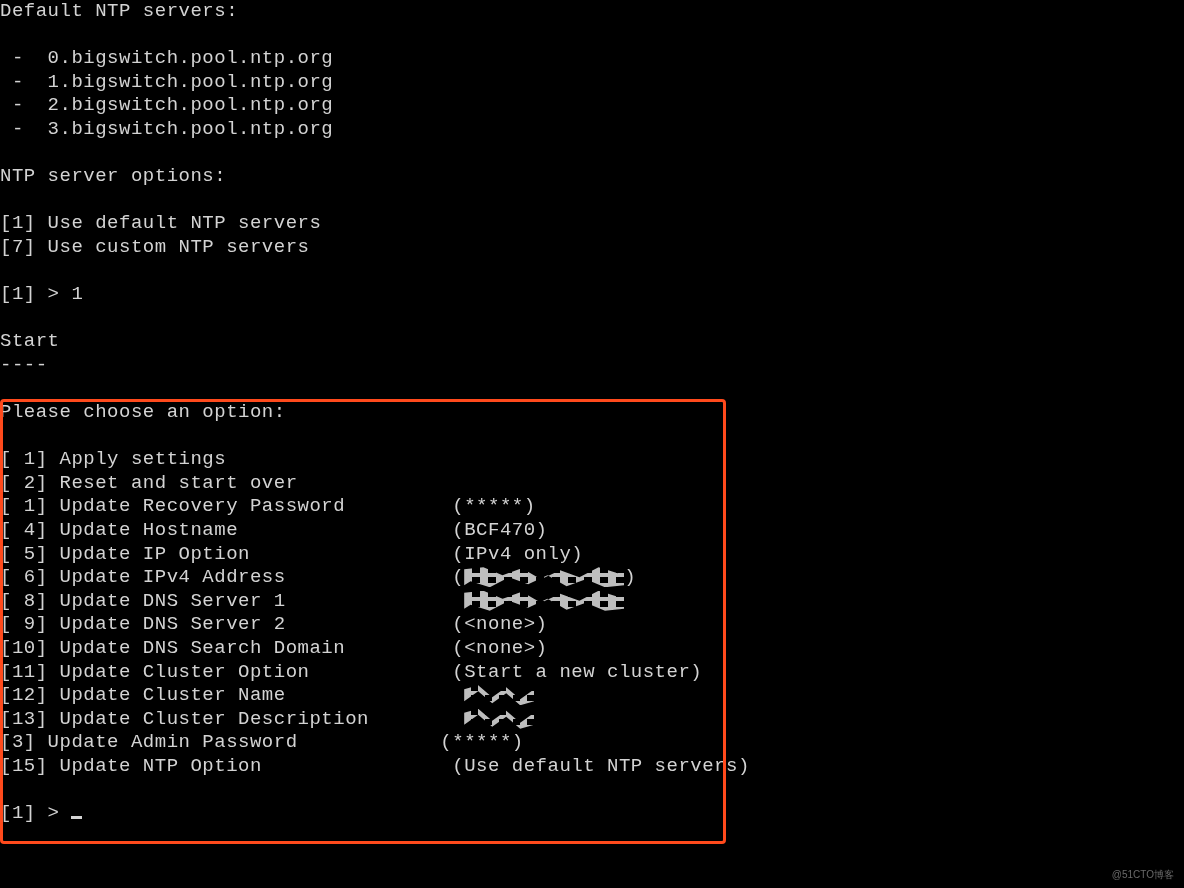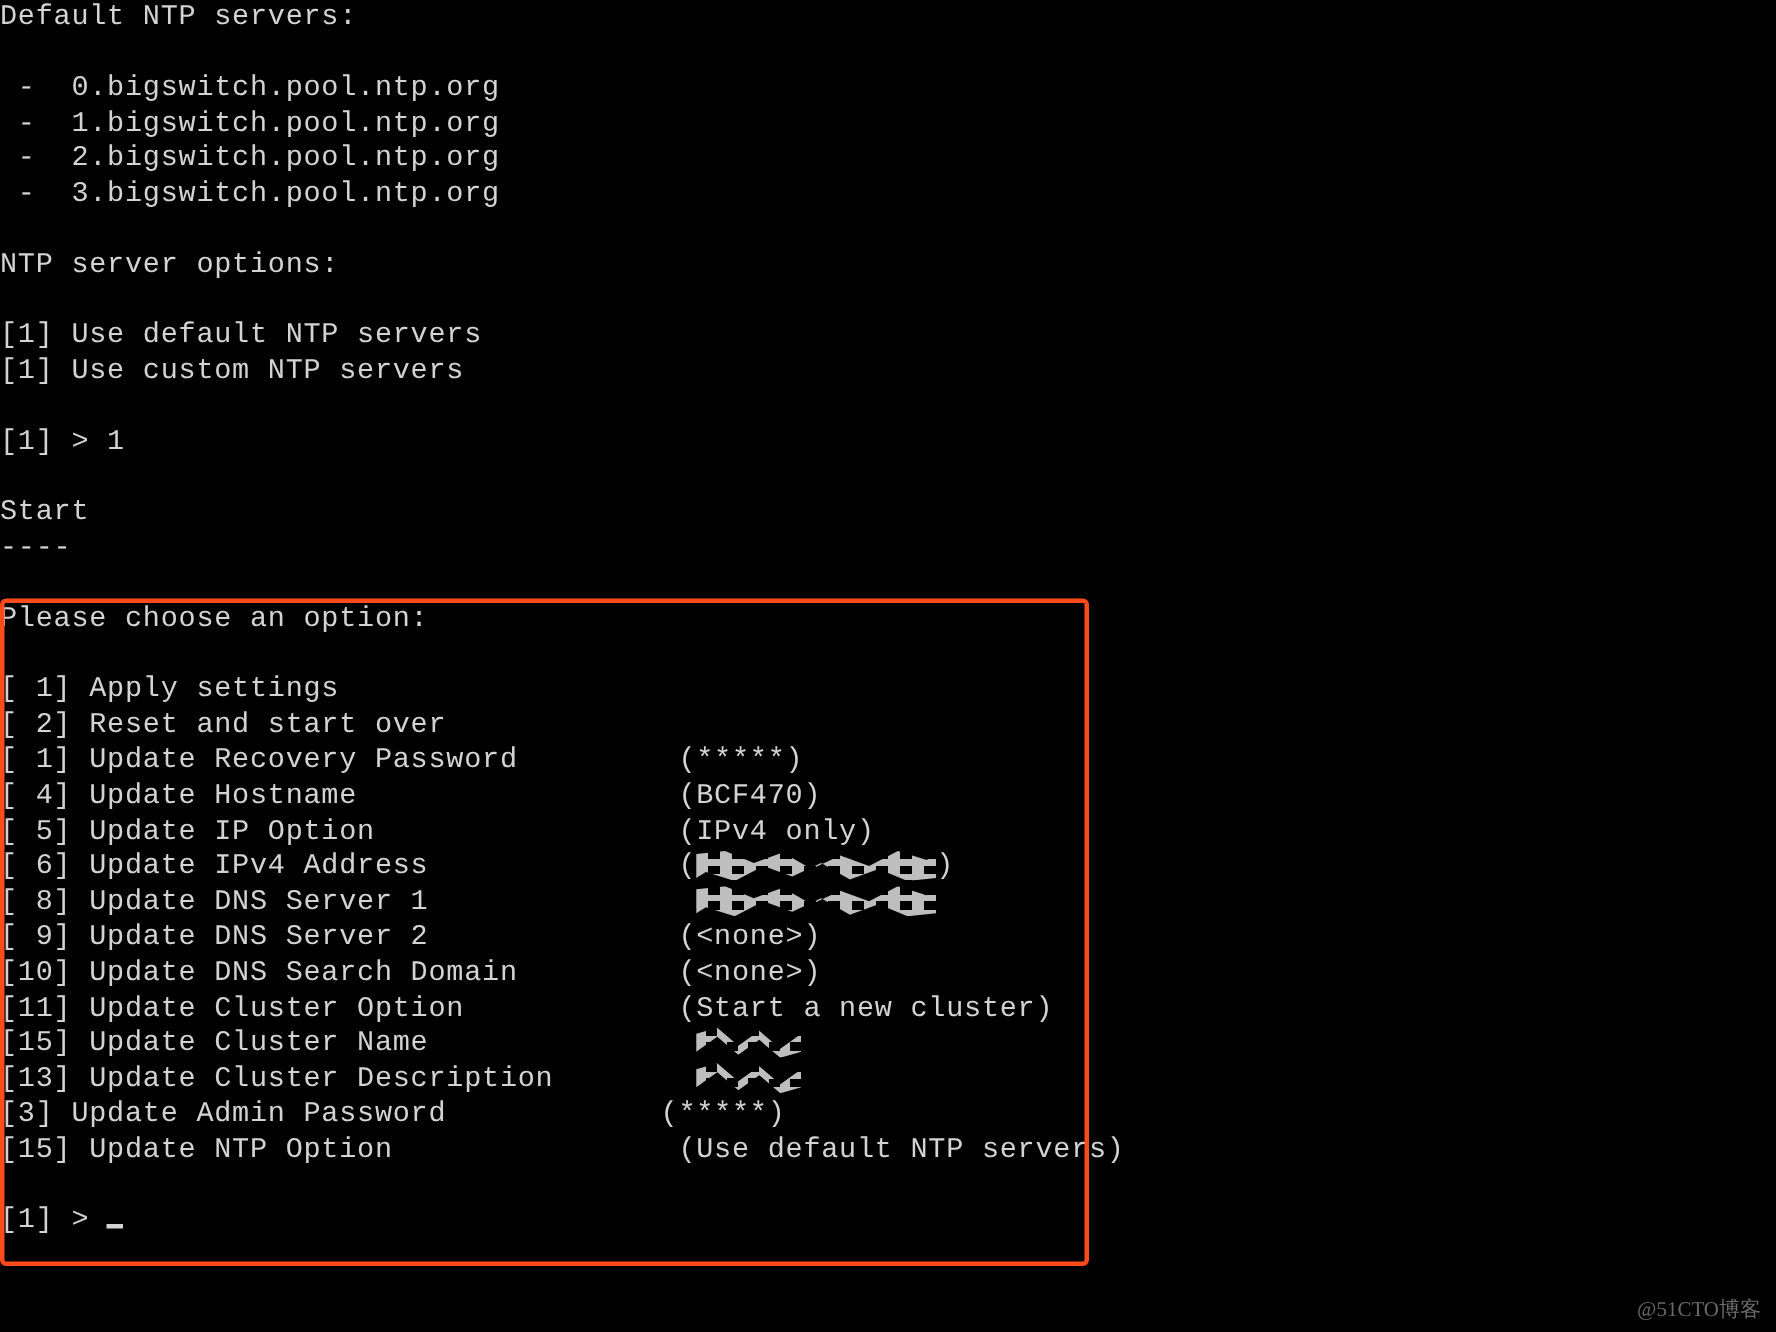--- a/index.html
+++ b/index.html
@@ -24,22 +24,22 @@
     border:3px solid #ff4a1c;
     border-radius:4px;
     box-sizing:border-box;
     pointer-events:none;
   }
   .watermark{
     position:absolute;
     right:10px;
     bottom:6px;
     color:#6a6a6a;
-    font-family:Liberation Serif, serif;
-    font-size:14px;
+    font-family:Liberation Sans, sans-serif;
+    font-size:10px;
     letter-spacing:0;
     margin-top:11px;
   }
   .cursor{
     display:inline-block;
     width:11px;
     height:3px;
     background:#d3d3d3;
     vertical-align:-1px;
   }
@@ -91,41 +91,41 @@
   <div class="line">Default NTP servers:</div>
   <div class="line"> </div>
   <div class="line"> -  0.bigswitch.pool.ntp.org</div>
   <div class="line"> -  1.bigswitch.pool.ntp.org</div>
   <div class="line"> -  2.bigswitch.pool.ntp.org</div>
   <div class="line"> -  3.bigswitch.pool.ntp.org</div>
   <div class="line"> </div>
   <div class="line">NTP server options:</div>
   <div class="line"> </div>
   <div class="line">[1] Use default NTP servers</div>
-  <div class="line">[1] Use custom NTP servers</div>
+  <div class="line">[7] Use custom NTP servers</div>
   <div class="line"> </div>
   <div class="line">[1] &gt; 1</div>
   <div class="line"> </div>
   <div class="line">Start</div>
   <div class="line">----</div>
   <div class="line"> </div>
   <div class="line">Please choose an option:</div>
   <div class="line"> </div>
   <div id="menu-list">
       <div class="line">[ 1] Apply settings                  </div>
       <div class="line">[ 2] Reset and start over            </div>
       <div class="line">[ 1] Update Recovery Password         (*****)</div>
       <div class="line">[ 4] Update Hostname                  (BCF470)</div>
       <div class="line">[ 5] Update IP Option                 (IPv4 only)</div>
       <div class="line"><span>[ 6] Update IPv4 Address              (</span><span class="redact"></span><span>)</span></div>
       <div class="line"><span>[ 8] Update DNS Server 1               </span><span class="redact"></span></div>
       <div class="line">[ 9] Update DNS Server 2              (&lt;none&gt;)</div>
       <div class="line">[10] Update DNS Search Domain         (&lt;none&gt;)</div>
       <div class="line">[11] Update Cluster Option            (Start a new cluster)</div>
-      <div class="line"><span>[15] Update Cluster Name               </span><span class="redact-sm"></span></div>
+      <div class="line"><span>[12] Update Cluster Name               </span><span class="redact-sm"></span></div>
       <div class="line"><span>[13] Update Cluster Description        </span><span class="redact-sm"></span></div>
       <div class="line">[3] Update Admin Password            (*****)</div>
       <div class="line">[15] Update NTP Option                (Use default NTP servers)</div>
     </div>
   <div class="line"> </div>
   <div class="line"><span>[1] &gt; </span><span class="cursor"></span></div>
 </div>
 
 <div class="highlight-box"></div>
 <div class="watermark">@51CTO博客</div>

